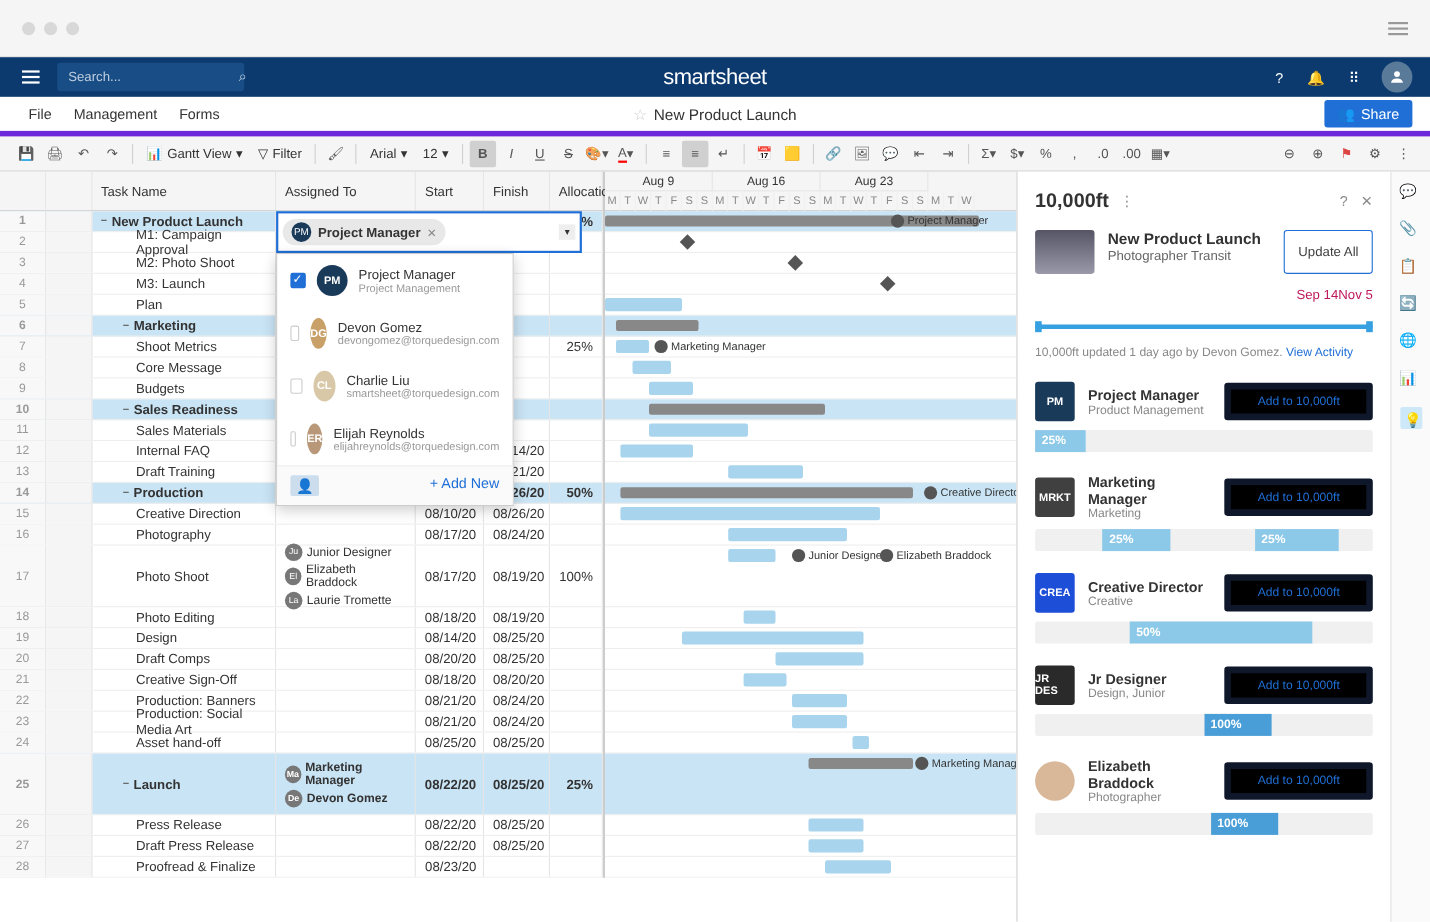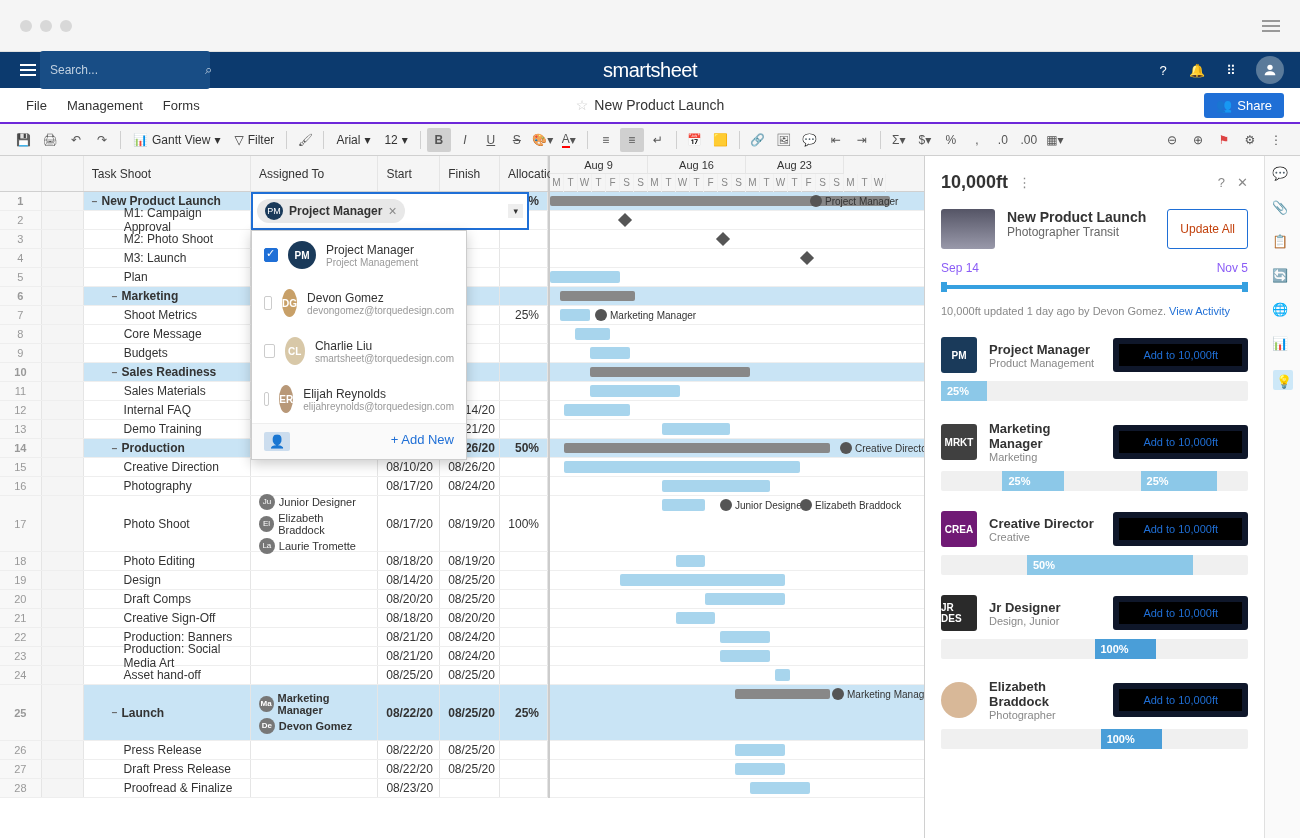--- a/index.html
+++ b/index.html
@@ -5,29 +5,29 @@
 *{box-sizing:border-box;margin:0;padding:0;font-family:Arial,sans-serif}
 body{background:#fff;font-size:13px;color:#333}
 .window-chrome{height:52px;background:#f5f5f5;border-bottom:1px solid #e0e0e0;display:flex;align-items:center;padding:0 20px;justify-content:space-between}
 .traffic-lights{display:flex;gap:8px}
 .traffic-light{width:12px;height:12px;border-radius:50%;background:#d8d8d8}
 .hamburger{display:flex;flex-direction:column;gap:3px}
 .hamburger span{width:18px;height:2px;background:#999}
 .top-bar{height:36px;background:#0c3a6e;display:flex;align-items:center;padding:0 16px;color:#fff}
 .menu-icon{cursor:pointer;display:flex;flex-direction:column;gap:3px;padding:4px}
 .menu-icon span{width:16px;height:2px;background:#fff}
-.search-box{background:#184d85;border-radius:3px;display:flex;align-items:center;padding:0 10px;height:38px;width:170px}
+.search-box{margin-left:12px;background:#184d85;border-radius:3px;display:flex;align-items:center;padding:0 10px;height:26px;width:170px}
 .search-box input{background:transparent;border:none;color:#fff;font-size:12px;outline:none;flex:1}
 .search-box input::placeholder{color:#c0d0e0}
 .search-icon{color:#c0d0e0;font-size:13px}
 .logo{position:absolute;left:50%;transform:translateX(-50%);font-size:20px;font-weight:400;letter-spacing:-0.5px}
 .top-right{margin-left:auto;display:flex;gap:16px;align-items:center}
 .top-right-icon{width:18px;height:18px;cursor:pointer;display:flex;align-items:center;justify-content:center;color:#fff}
 .avatar-circle{width:28px;height:28px;border-radius:50%;background:#5a7a9a;display:flex;align-items:center;justify-content:center}
-.menu-bar{height:36px;border-bottom:2px solid #6d28d9;display:flex;align-items:center;padding:0 16px;position:relative}
+.menu-bar{height:36px;border-bottom:5px solid #6d28d9;display:flex;align-items:center;padding:0 16px;position:relative}
 .menu-item{padding:0 10px;font-size:13px;cursor:pointer}
 .doc-title{position:absolute;left:50%;transform:translateX(-50%);display:flex;align-items:center;gap:6px;font-size:14px}
 .star{color:#ccc}
 .share-btn{margin-left:auto;background:#1f6fd6;color:#fff;border:none;padding:5px 12px;border-radius:3px;font-size:13px;cursor:pointer;display:flex;align-items:center;gap:5px}
 .toolbar{height:32px;background:#f5f5f5;border-bottom:1px solid #d0d0d0;display:flex;align-items:center;padding:0 12px;gap:2px}
 .tool-btn{width:24px;height:24px;display:flex;align-items:center;justify-content:center;cursor:pointer;border-radius:2px;color:#555;font-size:12px}
 .tool-btn.active{background:#d0d0d0}
 .tool-sep{width:1px;height:18px;background:#d0d0d0;margin:0 4px}
 .tool-dropdown{padding:0 6px;height:24px;display:flex;align-items:center;gap:4px;cursor:pointer;font-size:12px}
 .main-area{display:flex;height:calc(838px - 52px - 36px - 36px - 32px);position:relative}
@@ -67,22 +67,22 @@
 .right-rail{width:36px;border-left:1px solid #e0e0e0;background:#fafafa;display:flex;flex-direction:column;align-items:center;padding-top:10px;gap:14px;flex-shrink:0}
 .rail-icon{width:20px;height:20px;color:#888;cursor:pointer}
 .panel-header{display:flex;align-items:center;justify-content:space-between;margin-bottom:16px}
 .panel-title{font-size:18px;font-weight:bold}
 .panel-icons{display:flex;gap:12px;color:#888}
 .project-card{display:flex;gap:12px;margin-bottom:12px}
 .project-thumb{width:54px;height:40px;background:linear-gradient(#556,#99a);border-radius:3px}
 .project-info{flex:1}
 .project-name{font-weight:bold;font-size:14px}
 .project-org{font-size:12px;color:#666}
-.update-btn{border:1px solid #1f6fd6;color:#c2410c;background:#fff;padding:6px 12px;border-radius:3px;cursor:pointer;font-size:12px}
-.date-range{display:flex;justify-content:space-between;font-size:12px;color:#8b5cf6;margin-bottom:10px}
+.update-btn{border:1px solid #1f6fd6;color:#404040;background:#fff;padding:6px 12px;border-radius:3px;cursor:pointer;font-size:12px}
+.date-range{display:flex;justify-content:flex-end;font-size:12px;color:#be185d;margin-bottom:20px}
 .progress-line{height:4px;background:#36a0e0;border-radius:2px;margin-bottom:16px;position:relative}
 .progress-line::before,.progress-line::after{content:'';position:absolute;width:6px;height:10px;background:#36a0e0;top:-3px}
 .progress-line::before{left:0}
 .progress-line::after{right:0}
 .updated-text{font-size:11px;color:#888;margin-bottom:20px}
 .link{color:#1f6fd6;cursor:pointer}
 .resource-card{margin-bottom:20px}
 .resource-header{display:flex;align-items:center;gap:12px;margin-bottom:8px}
 .resource-avatar{width:36px;height:36px;border-radius:3px;display:flex;align-items:center;justify-content:center;color:#fff;font-size:10px;font-weight:bold}
 .resource-info{flex:1}
@@ -223,21 +223,21 @@
   <div class="tool-btn">⋮</div>
 </div>
 
 <div class="main-area">
   <div class="grid-area">
     <div class="gantt-scroll">
       <div class="left-grid">
         <div class="grid-header">
           <div class="col col-blank"></div>
           <div class="col col-blank"></div>
-          <div class="col col-task">Task Shoot</div>
+          <div class="col col-task">Task Name</div>
           <div class="col col-assigned">Assigned To</div>
           <div class="col col-start">Start</div>
           <div class="col col-finish">Finish</div>
           <div class="col col-alloc">Allocatio...</div>
         </div>
         <div class="grid-body" id="grid-body">
             <div class="row summary">
     <div class="row-num">1</div>
     <div class="col col-blank"></div>
     <div class="col col-task "><span class="collapse">−</span>New Product Launch</div>
@@ -359,21 +359,21 @@
     <div class="col col-blank"></div>
     <div class="col col-task indent-2">Internal FAQ</div>
     <div class="col col-assigned" style="flex-direction:column;align-items:flex-start;justify-content:center;gap:2px"></div>
     <div class="col col-start">08/10/20</div>
     <div class="col col-finish">08/14/20</div>
     <div class="col col-alloc" style="justify-content:flex-end"></div>
             </div>
             <div class="row">
     <div class="row-num">13</div>
     <div class="col col-blank"></div>
-    <div class="col col-task indent-2">Demo Training</div>
+    <div class="col col-task indent-2">Draft Training</div>
     <div class="col col-assigned" style="flex-direction:column;align-items:flex-start;justify-content:center;gap:2px"></div>
     <div class="col col-start">08/17/20</div>
     <div class="col col-finish">08/21/20</div>
     <div class="col col-alloc" style="justify-content:flex-end"></div>
             </div>
             <div class="row summary">
     <div class="row-num">14</div>
     <div class="col col-blank"></div>
     <div class="col col-task indent-1"><span class="collapse">−</span>Production</div>
     <div class="col col-assigned" style="flex-direction:column;align-items:flex-start;justify-content:center;gap:2px">
@@ -770,21 +770,21 @@
             </div>
     <button class="add-btn">Add to 10,000ft</button>
           </div>
     <div class="resource-bar">
             <div class="resource-fill" style="left:20%;width:20%;">25%</div>
             <div class="resource-fill" style="left:65%;width:25%">25%</div>
           </div>
         </div>
         <div class="resource-card">
           <div class="resource-header">
-            <div class="resource-avatar" style="background:#701a75">CREA</div>
+            <div class="resource-avatar" style="background:#1d4ed8">CREA</div>
     <div class="resource-info">
               <div class="resource-name">Creative Director</div>
               <div class="resource-role">Creative</div>
             </div>
     <button class="add-btn">Add to 10,000ft</button>
           </div>
     <div class="resource-bar">
             <div class="resource-fill" style="left:28%;width:54%;">50%</div>
           </div>
         </div>

